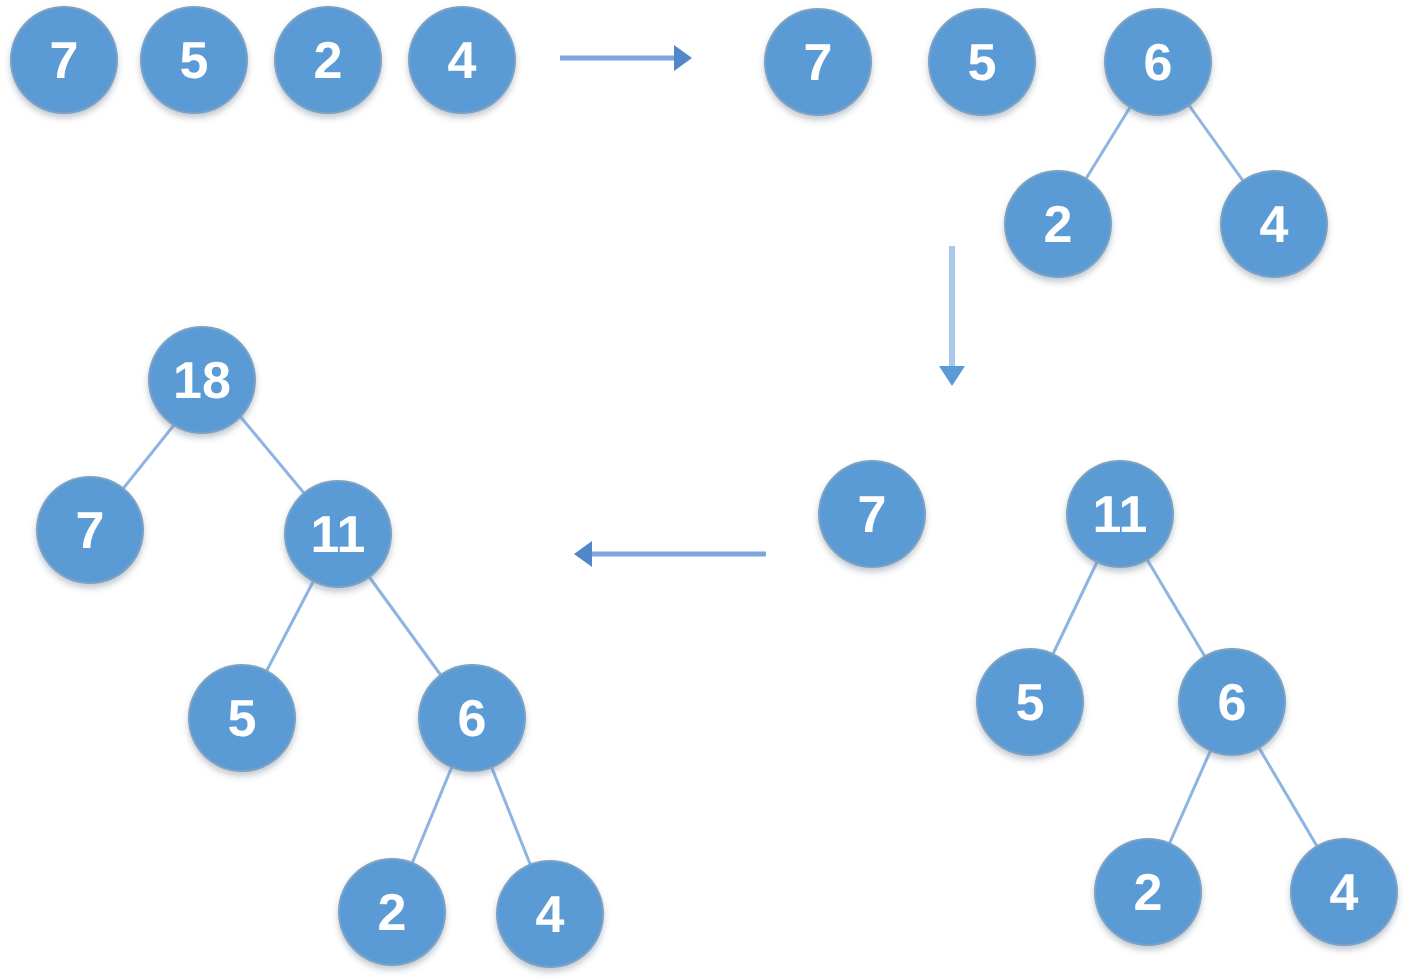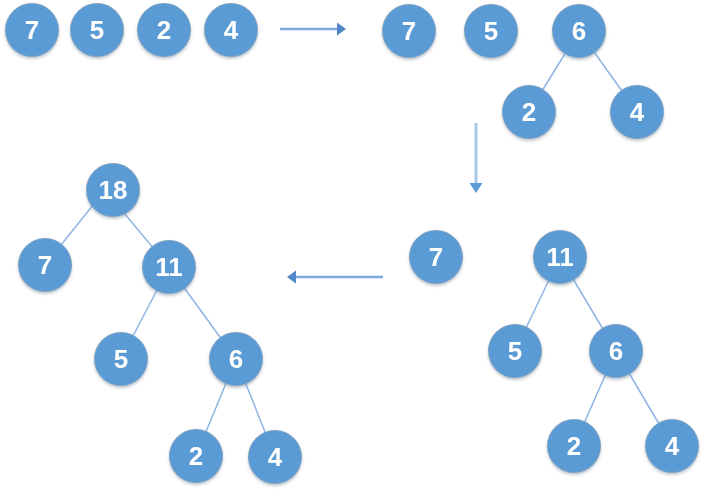--- a/index.html
+++ b/index.html
@@ -97,21 +97,21 @@
     <div class="node" style="left:409px;top:230px">7</div>
     <div class="node" style="left:533px;top:230px">11</div>
     <div class="node" style="left:488px;top:324px">5</div>
     <div class="node" style="left:589px;top:324px">6</div>
     <div class="node" style="left:547px;top:419px">2</div>
     <div class="node" style="left:645px;top:419px">4</div>
   </div>
 
   
   <div class="group">
-    <div class="node" style="left:86px;top:163px">18</div>
+    <div class="node" style="left:74px;top:163px">18</div>
     <div class="node" style="left:18px;top:238px">7</div>
     <div class="node" style="left:142px;top:240px">11</div>
     <div class="node" style="left:94px;top:332px">5</div>
     <div class="node" style="left:209px;top:332px">6</div>
     <div class="node" style="left:169px;top:429px">2</div>
     <div class="node" style="left:248px;top:430px">4</div>
   </div>
 
 </div>
 

